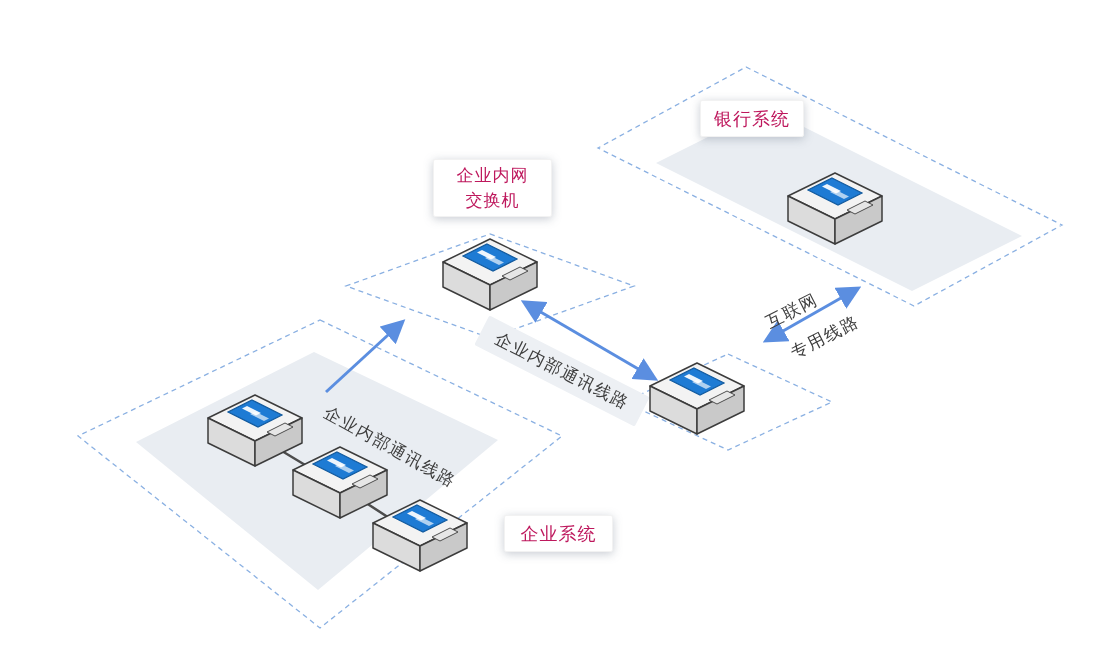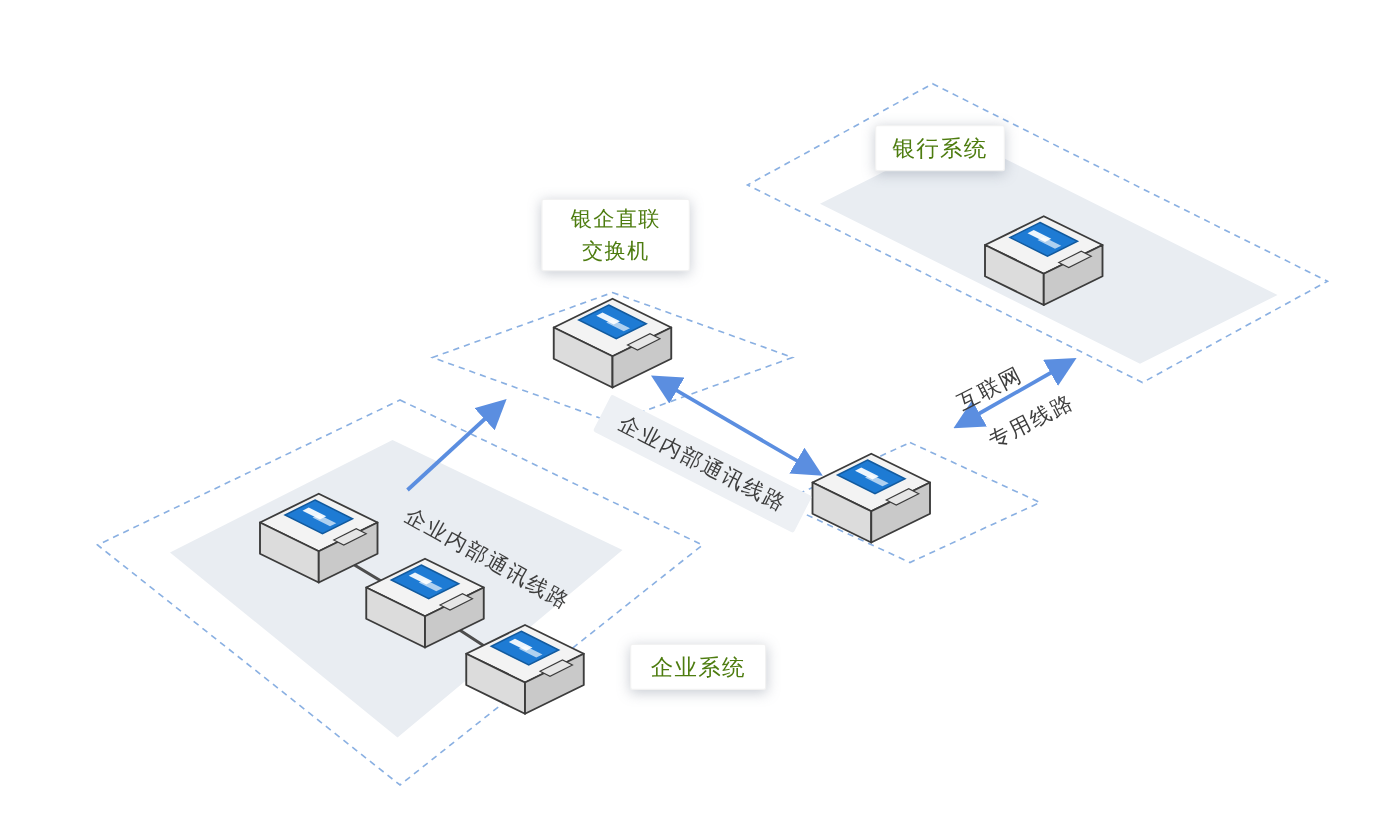--- a/index.html
+++ b/index.html
@@ -8,21 +8,21 @@
   .canvas { position:relative; width:1099px; height:658px; background:#ffffff; overflow:hidden; }
   .layer { position:absolute; left:0; top:0; }
 
   
   .intro { position:absolute; left:30px; top:26px; width:502px; font-size:16px; line-height:38px; letter-spacing:.5px; color:#3b3b3b; }
   .intro .p2 { width:296px; }
 
   
   .node-label { position:absolute; background:#ffffff; border:1px solid #f2f2f2; border-radius:2px;
                 box-shadow:0 2px 10px rgba(110,120,140,.38); display:flex; align-items:center; justify-content:center;
-                color:#4d7c0f; font-size:18px; text-align:center; letter-spacing:1px; }
+                color:#be185d; font-size:18px; text-align:center; letter-spacing:1px; }
   #lbl-bank      { left:700px; top:100px; width:104px; height:37px; }
   #lbl-switch    { left:433px; top:159px; width:119px; height:58px; flex-direction:column; font-size:17px; line-height:25px; }
   #lbl-frontend  { left:683px; top:455px; width:104px; height:37px; }
   #lbl-enterprise{ left:504px; top:515px; width:109px; height:37px; }
 
   
   .edge-label { position:absolute; white-space:nowrap; color:#3d3d3d; font-size:17px; letter-spacing:1.5px; }
   #edge-left      { left:390px; top:447px; transform:translate(-50%,-50%) rotate(29deg); }
   #edge-mid       { left:562px; top:371px; transform:translate(-50%,-50%) rotate(27deg);
                     background:#edf0f4; padding:5px 16px; border-radius:2px; }
@@ -74,21 +74,21 @@
     <use href="#machine" transform="translate(255,418)"></use>
     <use href="#machine" transform="translate(340,470)"></use>
     <use href="#machine" transform="translate(420,523)"></use>
   </svg>
 
 
   <div class="node-label" id="lbl-bank">
     <span>银行系统</span>
   </div>
   <div class="node-label" id="lbl-switch">
-    <span>银企直联</span>
+    <span>企业内网</span>
     <span>交换机</span>
   </div>
   <div class="node-label" id="lbl-enterprise">
     <span>企业系统</span>
   </div>
 
   <div class="edge-label" id="edge-left">企业内部通讯线路</div>
   <div class="edge-label" id="edge-mid">企业内部通讯线路</div>
   <div class="edge-label" id="edge-internet">互联网</div>
   <div class="edge-label" id="edge-dedicated">专用线路</div>

